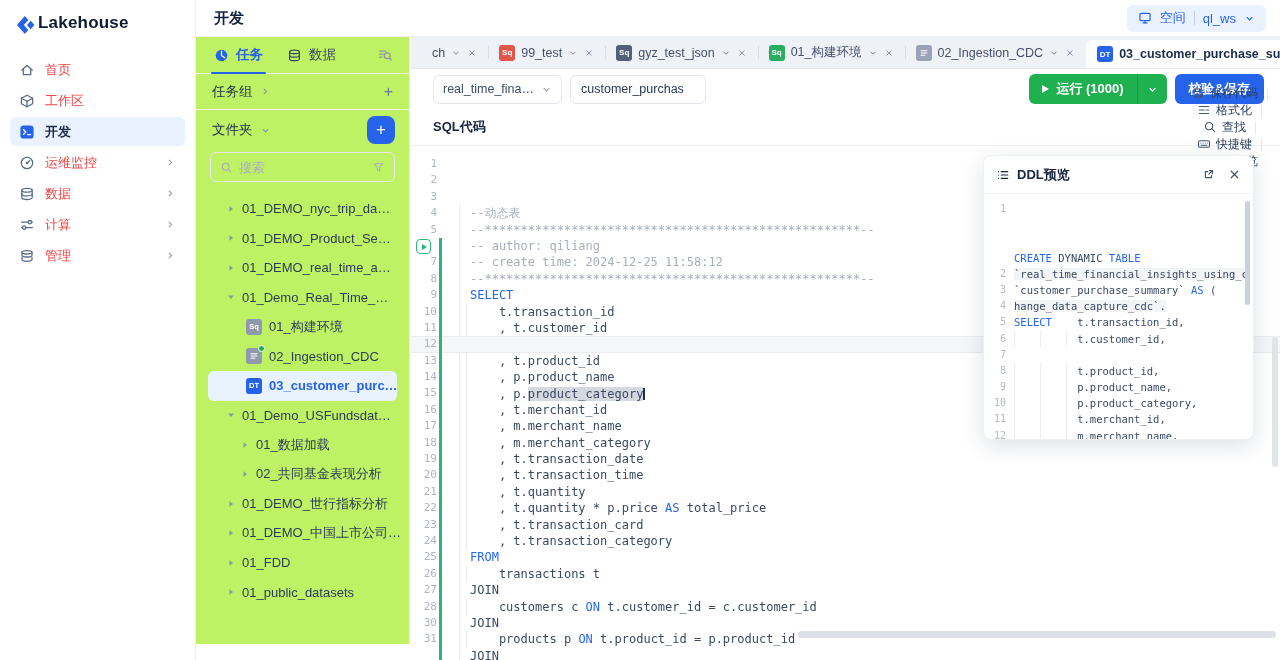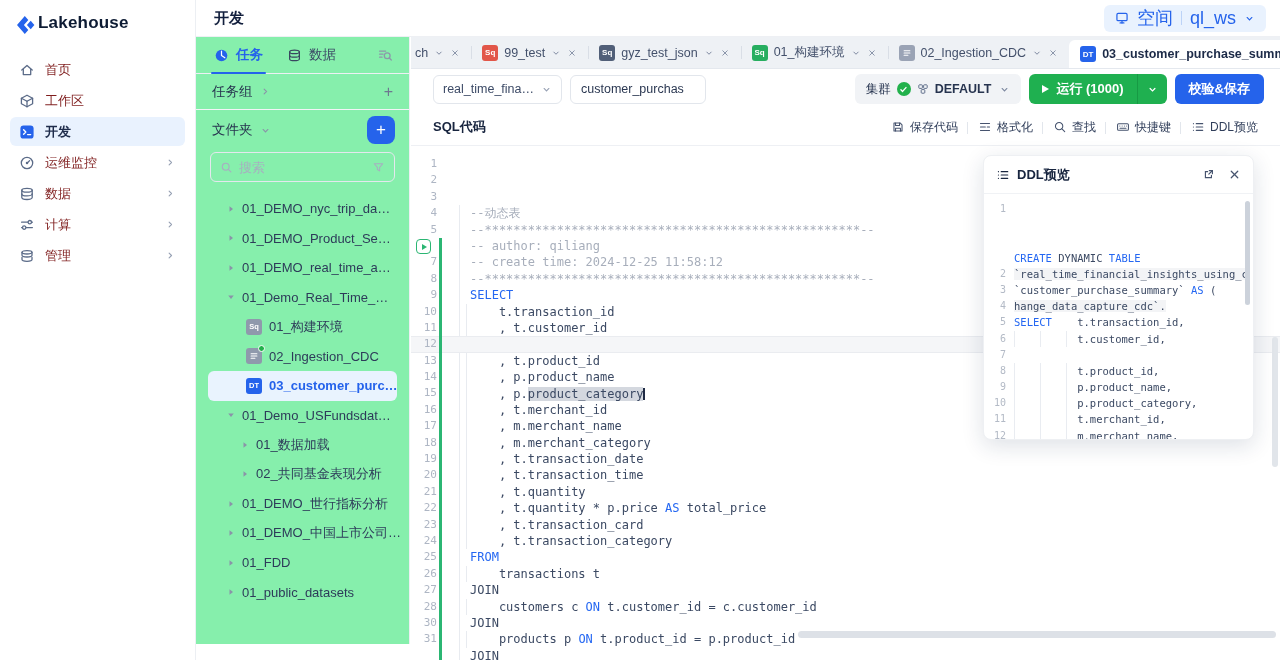--- a/index.html
+++ b/index.html
@@ -5,33 +5,33 @@
   * { box-sizing: border-box; margin: 0; padding: 0; }
   html,body { width:1280px; height:660px; overflow:hidden; }
   body { font-family:"Liberation Sans",sans-serif; font-size:13px; color:#2b3852; background:#fff; position:relative; }
   svg { display:block; }
 
   
   .sidebar { position:absolute; left:0; top:0; width:196px; height:660px; background:#fff; border-right:1px solid #eceff3; z-index:20; }
   .logo { display:flex; align-items:flex-start; padding:13px 14px 16px 14px; }
   .logo-text { font-size:17px; font-weight:700; color:#0d1b33; letter-spacing:.2px; }
   .nav { padding:2px 10px; }
-  .nav-item { display:flex; align-items:center; gap:10px; height:29px; padding:0 9px; margin-bottom:2px; border-radius:6px; color:#7f1d1d; cursor:pointer; }
+  .nav-item { display:flex; align-items:center; gap:10px; height:29px; padding:0 9px; margin-bottom:2px; border-radius:6px; color:#ef4444; cursor:pointer; }
   .nav-item .nicon { color:#5b6b88; display:flex; }
   .nav-item.active { background:#e9f2fe; font-weight:700; color:#1e2c4b; }
   .nav-item .chev { margin-left:auto; color:#97a1b4; display:flex; }
 
   
   .top-header { position:absolute; left:196px; top:0; width:1084px; height:37px; background:#fff; border-bottom:1px solid #eef0f4; display:flex; align-items:center; z-index:15; }
   .top-title { font-weight:700; font-size:15px; margin-left:18px; color:#121f3d; }
-  .ws-pill { margin-left:auto; margin-right:14px; display:flex; align-items:center; gap:8px; background:#e9f2fe; color:#2563eb; border-radius:6px; height:27px; padding:0 11px; font-size:18px; cursor:pointer; }
+  .ws-pill { margin-left:auto; margin-right:14px; display:flex; align-items:center; gap:8px; background:#e9f2fe; color:#2563eb; border-radius:6px; height:27px; padding:0 11px; font-size:13px; cursor:pointer; }
   .ws-pill .wsep { width:1px; height:14px; background:#bcd3f7; }
 
   
-  .explorer { position:absolute; left:196px; top:37px; width:214px; bottom:16px; background:#86efac; border-right:1px solid #eceff3; z-index:10; }
+  .explorer { position:absolute; left:196px; top:37px; width:214px; bottom:16px; background:#bef264; border-right:1px solid #eceff3; z-index:10; }
   .exp-tabs { height:37px; border-bottom:1px solid #eef0f4; display:flex; align-items:center; padding:0 16px 0 18px; gap:24px; }
   .exp-tab { display:flex; gap:7px; align-items:center; font-size:13.5px; color:#3c4a66; position:relative; height:100%; cursor:pointer; }
   .exp-tab.active { color:#2563eb; font-weight:700; }
   .exp-tab.active::after { content:""; position:absolute; left:-3px; right:-3px; bottom:-1px; height:2.5px; background:#2563eb; border-radius:2px; }
   .exp-search { margin-left:auto; color:#8d97aa; cursor:pointer; display:flex; }
   .row-taskgroup { height:36px; border-bottom:1px solid #f2f4f7; display:flex; align-items:center; padding:0 16px; color:#27344f; font-size:13.5px; }
   .row-taskgroup .chev { margin-left:7px; color:#8a94a8; display:flex; }
   .tg-add { margin-left:auto; color:#6d7890; font-size:16px; cursor:pointer; line-height:1; }
   .row-folder { height:40px; display:flex; align-items:center; padding:0 14px 0 16px; color:#27344f; font-size:13.5px; }
   .row-folder .chev { margin-left:7px; color:#8a94a8; display:flex; }
@@ -48,21 +48,21 @@
   .tree-row.selected { background:#e9f3fe; border-radius:6px; margin:0 12px; padding-left:38px; color:#2563eb; font-weight:700; }
   .tree-badge { width:16px; height:16px; border-radius:3px; margin-right:7px; color:#fff; font-size:7.5px; font-weight:700; display:flex; align-items:center; justify-content:center; position:relative; flex:none; }
   .tree-badge .gdot { position:absolute; top:-3px; right:-3px; width:7px; height:7px; border-radius:50%; background:#22b14c; border:1.5px solid #fff; }
   .tree-label { white-space:nowrap; overflow:hidden; }
 
   
   .main { position:absolute; left:411px; top:37px; right:0; bottom:0; background:#fff; }
   .tabbar { height:32px; background:#eef1f5; border-bottom:1px solid #e4e8ee; display:flex; align-items:stretch; }
   .tab { display:flex; align-items:center; gap:6px; padding:0 11px; font-size:12.5px; color:#43506b; position:relative; cursor:pointer; white-space:nowrap; }
   .tab:not(.active):not(:first-child)::before { content:""; position:absolute; left:0; top:9px; height:13px; width:1px; background:#d9dee6; }
-  .tab.partial { padding-left:4px; }
+  .tab.partial { padding-left:4px;margin-left:17px; }
   .tab.active { background:#fff; border-radius:6px 6px 0 0; margin-top:3px; font-weight:700; color:#1c2a47; }
   .badge { width:16px; height:16px; border-radius:3px; color:#fff; font-size:8px; font-weight:700; display:flex; align-items:center; justify-content:center; flex:none; }
   .tab .tchev, .tab .tclose { color:#7d88a0; display:flex; cursor:pointer; }
 
   .toolbar { height:40px; display:flex; align-items:center; padding:0 16px 0 22px; gap:8px; }
   .select { height:29px; border:1px solid #e2e6ec; border-radius:6px; display:flex; align-items:center; padding:0 9px; gap:7px; font-size:12.5px; color:#3c4a66; cursor:pointer; }
   .select .chev { color:#97a1b4; display:flex; }
   .txt-input { height:29px; border:1px solid #e2e6ec; border-radius:6px; padding:0 10px; font-size:12.5px; color:#2b3852; width:136px; font-family:inherit; outline:none; }
   .tspacer { flex:1; }
   .cluster-pill { background:#f1f3f6; border-radius:6px; height:30px; display:flex; align-items:center; gap:6px; padding:0 11px; font-size:12.5px; color:#27344f; cursor:pointer; }
@@ -70,21 +70,21 @@
   .cluster-pill b { font-weight:700; }
   .cluster-pill .chev { color:#7d88a0; display:flex; margin-left:2px; }
   .run-btn { background:#1fb050; color:#fff; height:30px; border-radius:6px; display:flex; align-items:stretch; font-size:13px; font-weight:700; overflow:hidden; cursor:pointer; }
   .run-main { display:flex; align-items:center; gap:7px; padding:0 13px; }
   .run-tri { width:0; height:0; border-left:7px solid #fff; border-top:4.5px solid transparent; border-bottom:4.5px solid transparent; }
   .run-caret { display:flex; align-items:center; padding:0 9px; border-left:1px solid #179a44; color:#fff; }
   .save-btn { background:#2563eb; color:#fff; height:30px; border:none; border-radius:6px; padding:0 14px; font-weight:700; font-size:13px; font-family:inherit; cursor:pointer; }
 
   .code-header { height:37px; border-bottom:1px solid #eef0f4; display:flex; align-items:center; padding:0 12px 0 22px; }
   .ch-title { font-weight:700; font-size:13px; color:#18253f; }
-  .ch-actions { margin-left:auto; display:flex; align-items:center; }
+  .ch-actions { margin-left:auto; display:flex; align-items:center;flex-direction:column; }
   .ch-action { display:flex; gap:5px; align-items:center; color:#303e5a; font-size:12px; padding:0 10px; position:relative; cursor:pointer; }
   .ch-action .aicon { color:#46536e; display:flex; }
   .ch-action:not(:last-child)::after { content:""; position:absolute; right:0; top:3px; height:12px; width:1px; background:#e2e6ec; }
 
   
   .editor { position:absolute; top:109px; left:0; right:0; bottom:0; overflow:hidden; font-family:"DejaVu Sans Mono",monospace; font-size:12px; cursor:text; }
   .lines { position:absolute; top:10px; left:0; right:0; }
   .cl { height:16.4px; line-height:16.4px; position:relative; white-space:pre; }
   .cl .ln { position:absolute; left:0; top:0; width:26px; text-align:right; color:#aeb6c4; font-size:11px; }
   .cl .code { display:block; margin-left:48px; padding-left:10px; border-left:1px solid #e8ebf0; position:relative; height:100%; }
@@ -516,41 +516,20 @@
     <div class="select">
       <span>real_time_fina…</span>
       <span class="chev">
         <svg width="11" height="11" viewBox="0 0 16 16" fill="none" stroke="currentColor" stroke-width="1.6" stroke-linecap="round">
             <path d="M4.5 6.5 8 10l3.5-3.5"></path>
           </svg>
       </span>
     </div>
     <input class="txt-input" value="customer_purchas" style="">
     <div class="tspacer"></div>
-    <div class="cluster-pill">
-      <span>集群</span>
-      <span class="check-dot">
-        <svg width="9" height="9" viewBox="0 0 16 16" fill="none" stroke="#fff" stroke-width="2.4" stroke-linecap="round" stroke-linejoin="round">
-            <path d="M3.4 8.4l3 3 6-6.8"></path>
-          </svg>
-      </span>
-      <span>
-        <svg width="12" height="12" viewBox="0 0 16 16" fill="none" stroke="#5b6b88" stroke-width="1.3">
-            <rect x="2.4" y="2.4" width="4.8" height="4.8" rx="1"></rect>
-            <rect x="8.8" y="2.4" width="4.8" height="4.8" rx="1"></rect>
-            <rect x="5.6" y="8.8" width="4.8" height="4.8" rx="1"></rect>
-          </svg>
-      </span>
-      <b>DEFAULT</b>
-      <span class="chev">
-        <svg width="11" height="11" viewBox="0 0 16 16" fill="none" stroke="currentColor" stroke-width="1.6" stroke-linecap="round">
-            <path d="M4.5 6.5 8 10l3.5-3.5"></path>
-          </svg>
-      </span>
-    </div>
     <div class="run-btn">
       <span class="run-main">
         <i class="run-tri"></i>
         <span>运行 (1000)</span>
       </span>
       <span class="run-caret">
         <svg width="11" height="11" viewBox="0 0 16 16" fill="none" stroke="#fff" stroke-width="1.8" stroke-linecap="round">
             <path d="M4.5 6.5 8 10l3.5-3.5"></path>
           </svg>
       </span>

